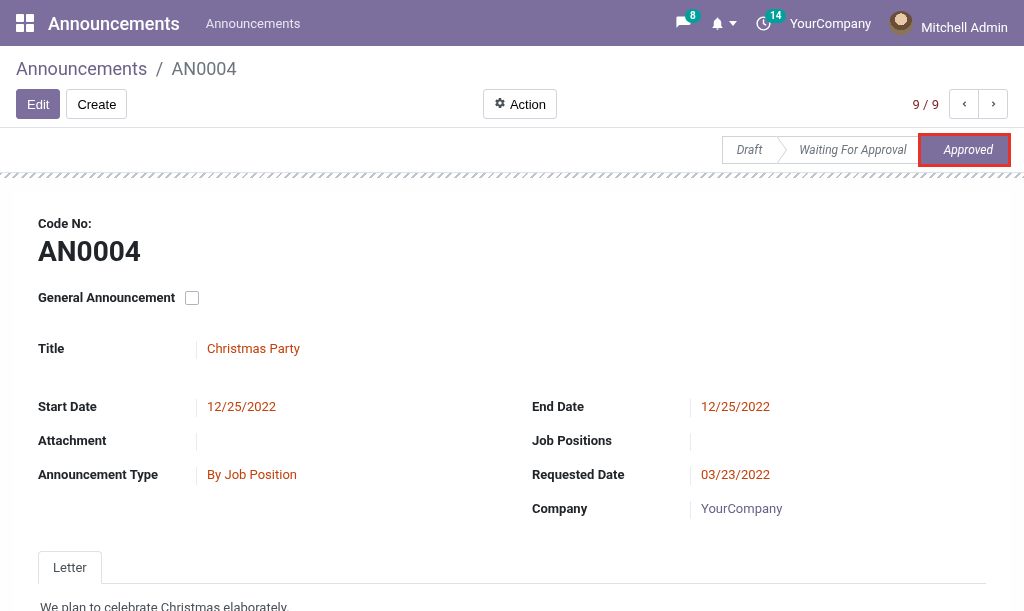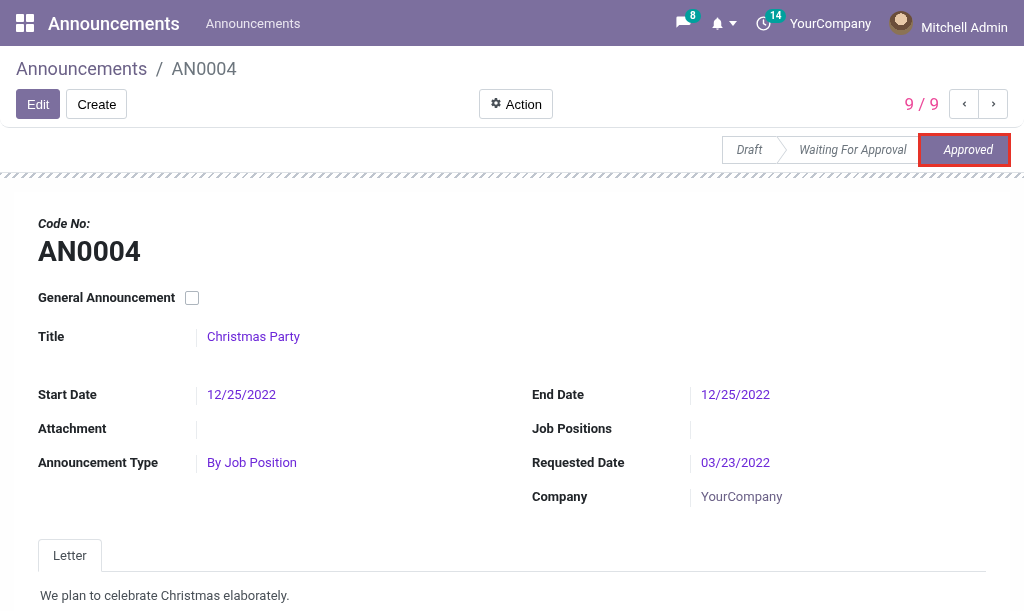--- a/index.html
+++ b/index.html
@@ -26,33 +26,33 @@
   .nav-spacer { flex: 1; }
   .nav-right { display: flex; align-items: center; gap: 18px; }
   .nav-icon { position: relative; cursor: pointer; font-size: 15px; color: #fff; display: inline-flex; align-items: center; }
   .badge-pill { position: absolute; top: -6px; left: 10px; background: #00a09d; color: #fff; font-size: 10px; font-weight: 700; border-radius: 8px; padding: 1px 5px; line-height: 1.2; }
   .caret-down::after { content: ""; display: inline-block; margin-left: 4px; border-left: 4px solid transparent; border-right: 4px solid transparent; border-top: 5px solid #fff; vertical-align: middle; }
   .company-name { font-size: 13px; cursor: pointer; }
   .user { display: flex; align-items: flex-end; gap: 8px; cursor: pointer; }
   .avatar { width: 24px; height: 24px; border-radius: 50%; background: radial-gradient(circle at 50% 35%, #e8c9a8 30%, #6b4e3a 31%, #6b4e3a 55%, transparent 56%), #ccc; background-color:#8b7355; }
 
   
-  .control-panel { padding: 12px 16px 0 16px; border-bottom: 1px solid #dee2e6; border-radius: 9px; }
+  .control-panel { padding: 12px 16px 0 16px; border-bottom: 1px solid #dee2e6; }
   .breadcrumb { font-size: 18px; color: #6b6187; margin-bottom: 10px; }
   .breadcrumb a { color: #6b6187; text-decoration: none; cursor: pointer; }
   .breadcrumb .sep { color: #6c757d; margin: 0 4px; }
   .breadcrumb .current { color: #6c757d; }
   .cp-row { display: flex; align-items: center; padding-bottom: 8px; }
   .btn { display: inline-flex; align-items: center; justify-content: center; height: 30px; padding: 0 10px; font-size: 13px; border: 1px solid #ced4da; background: #fff; cursor: pointer; border-radius: 3px; }
   .btn-primary { background: #7c6f9e; color: #fff; border-color: #7c6f9e; }
   .btn + .btn { margin-left: 6px; }
   .cp-center { flex: 1; display: flex; justify-content: center; }
   .action-btn .gear { margin-right: 4px; }
   .cp-right { display: flex; align-items: center; gap: 10px; }
-  .pager-text { font-size: 17px; color: #ec4899; text-align: center; }
+  .pager-text { font-size: 13px; color: #7f1d1d; text-align: center; }
   .pager-btns { display: flex; }
   .pager-btns .btn { width: 30px; padding: 0; }
   .pager-btns .btn:first-child { border-top-right-radius: 0; border-bottom-right-radius: 0; }
   .pager-btns .btn:last-child { border-top-left-radius: 0; border-bottom-left-radius: 0; margin-left: -1px; }
 
   
   .statusbar-wrap { display: flex; justify-content: flex-end; padding: 8px 16px 8px 16px; background: #fff; }
   .statusbar { display: flex; align-items: center; }
   .status-step {
     position: relative;
@@ -107,30 +107,30 @@
     padding: 14px;
     background: #f8f9fa2e;
     height: calc(611px - 46px - 100px - 6px);
     overflow-y: scroll;
   }
   .sheet {
     background: #fff;
     padding: 24px 24px 16px 24px;
   }
   .field-label { font-weight: 700; color: #212529; font-size: 13px; }
-  .code-label { margin-bottom: 4px; font-style: italic; }
+  .code-label { margin-bottom: 4px; }
   .code-value { font-size: 28px; font-weight: 700; margin-bottom: 22px; }
-  .inline-row { display: flex; align-items: center; gap: 10px; margin-bottom: 16px; }
+  .inline-row { display: flex; align-items: center; gap: 10px; margin-bottom: 28px; }
   .checkbox { width: 14px; height: 14px; border: 1px solid #adb5bd; border-radius: 2px; display: inline-block; }
 
   .form-grid { display: flex; gap: 40px; margin-bottom: 24px; }
   .form-col { flex: 1; }
   .form-row { display: flex; align-items: flex-start; padding: 8px 0; }
   .form-row .lbl { width: 158px; font-weight: 700; font-size: 13px; }
-  .form-row .val { border-left: 1px solid #e9ecef; padding-left: 10px; flex: 1; color: #6d28d9; min-height: 18px; }
+  .form-row .val { border-left: 1px solid #e9ecef; padding-left: 10px; flex: 1; color: #c2410c; min-height: 18px; }
   .form-row .val.link { color: #6b6187; cursor: pointer; }
 
   .tabs { margin-top: 20px; }
   .tab-list { display: flex; border-bottom: 1px solid #dee2e6; }
   .tab { padding: 8px 14px; border: 1px solid #dee2e6; border-bottom-color: #fff; background: #fff; color: #495057; font-size: 13px; border-radius: 4px 4px 0 0; margin-bottom: -1px; cursor: pointer; }
   .tab-content { padding: 16px 2px; color: #495057; font-size: 13px; }
 
   
   .form-area::-webkit-scrollbar { width: 14px; }
   .form-area::-webkit-scrollbar-track { background: #f1f1f1; }

